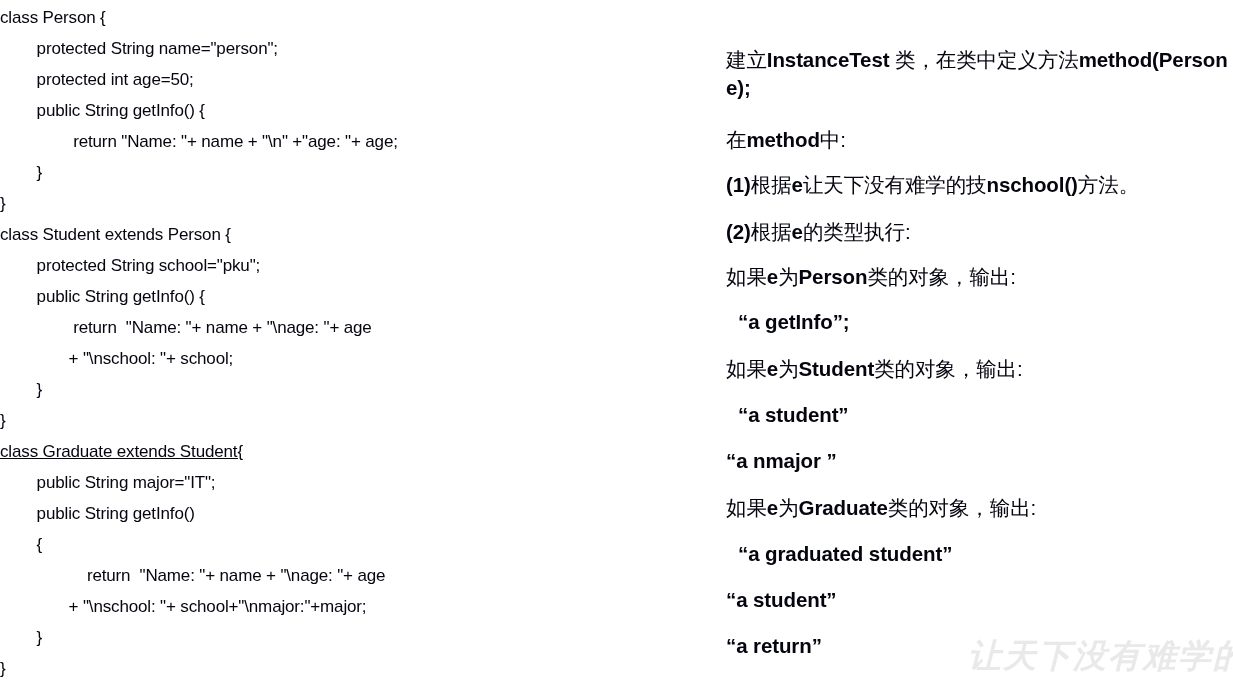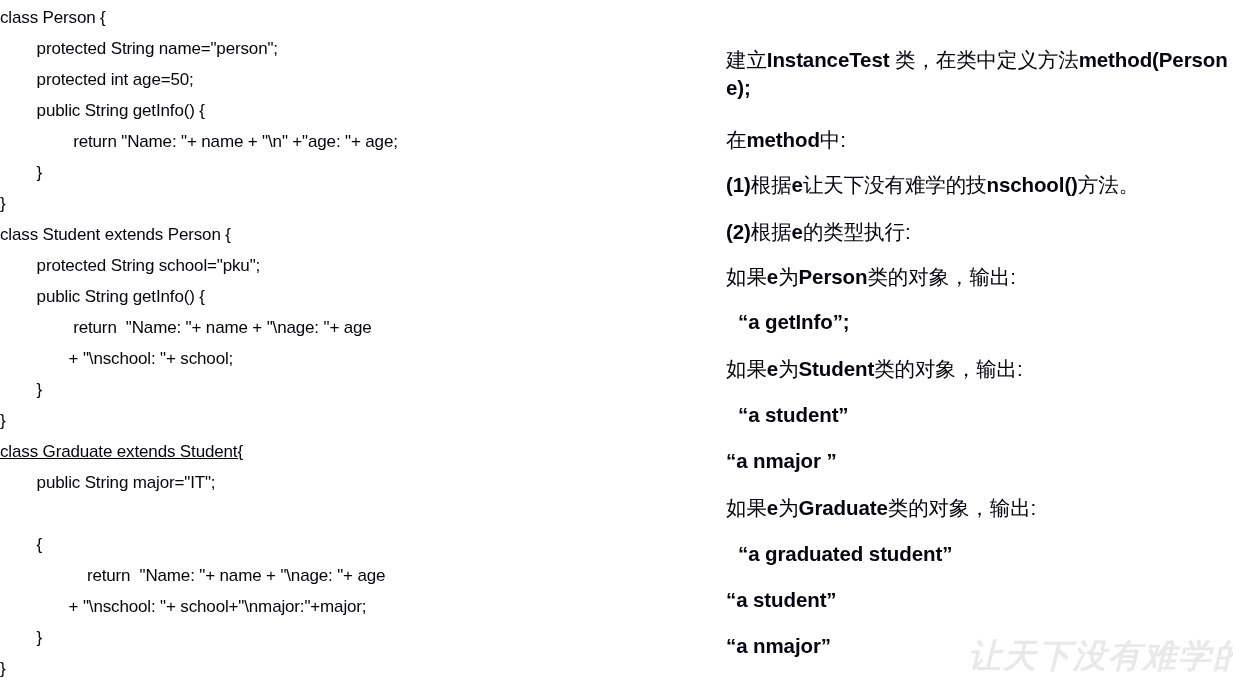--- a/index.html
+++ b/index.html
@@ -90,36 +90,37 @@
     <div class="code-line" style="top: 188px;">}</div>
     <div class="code-line" style="top: 219px;">class Student extends Person {</div>
     <div class="code-line" style="top: 250px;">        protected String school="pku";</div>
     <div class="code-line" style="top: 281px;">        public String getInfo() {</div>
     <div class="code-line" style="top: 312px;">                return  "Name: "+ name + "\nage: "+ age</div>
     <div class="code-line" style="top: 343px;">               + "\nschool: "+ school;</div>
     <div class="code-line" style="top: 374px;">        }</div>
     <div class="code-line" style="top: 405px;">}</div>
     <div class="code-line" style="top: 436px; text-decoration: underline;">class Graduate extends Student{</div>
     <div class="code-line" style="top: 467px;">        public String major="IT";</div>
+    <div class="code-line" style="top: 498px;">        public String getInfo()</div>
     <div class="code-line" style="top: 529px;">        {</div>
     <div class="code-line" style="top: 560px;">                   return  "Name: "+ name + "\nage: "+ age</div>
     <div class="code-line" style="top: 591px;">               + "\nschool: "+ school+"\nmajor:"+major;</div>
     <div class="code-line" style="top: 622px;">        }</div>
     <div class="code-line" style="top: 653px;">}</div>
   </div>
 
 <div id="spec-panel">
     <div class="spec-line" style="top: 6px;"><span class="cjk">建立</span><span class="latin">InstanceTest </span><span class="cjk">类，在类中定义方法</span><span class="latin">method(Person e);</span></div>
     <div class="spec-line" style="top: 86px;"><span class="cjk">在</span><span class="latin">method</span><span class="cjk">中:</span></div>
     <div class="spec-line" style="top: 131px;"><span class="latin">(1)</span><span class="cjk">根据</span><span class="latin">e</span><span class="cjk">让天下没有难学的技</span><span class="latin">nschool()</span><span class="cjk">方法。</span></div>
     <div class="spec-line" style="top: 178px;"><span class="latin">(2)</span><span class="cjk">根据</span><span class="latin">e</span><span class="cjk">的类型执行:</span></div>
     <div class="spec-line" style="top: 223px;"><span class="cjk">如果</span><span class="latin">e</span><span class="cjk">为</span><span class="latin">Person</span><span class="cjk">类的对象，输出:</span></div>
     <div class="spec-line indented" style="top: 268px;"><span class="latin">“a getInfo”;</span></div>
     <div class="spec-line" style="top: 315px;"><span class="cjk">如果</span><span class="latin">e</span><span class="cjk">为</span><span class="latin">Student</span><span class="cjk">类的对象，输出:</span></div>
     <div class="spec-line indented" style="top: 361px;"><span class="latin">“a student”</span></div>
     <div class="spec-line" style="top: 407px;"><span class="latin">“a nmajor ”</span></div>
     <div class="spec-line" style="top: 454px;"><span class="cjk">如果</span><span class="latin">e</span><span class="cjk">为</span><span class="latin">Graduate</span><span class="cjk">类的对象，输出:</span></div>
     <div class="spec-line indented" style="top: 500px;"><span class="latin">“a graduated student”</span></div>
     <div class="spec-line" style="top: 546px;"><span class="latin">“a student”</span></div>
-    <div class="spec-line" style="top: 592px;"><span class="latin">“a nmajor”</span></div>
+    <div class="spec-line" style="top: 592px;"><span class="latin">“a return”</span></div>
   </div>
 
 <div id="watermark">让天下没有难学的技</div>
 
 </body></html>

